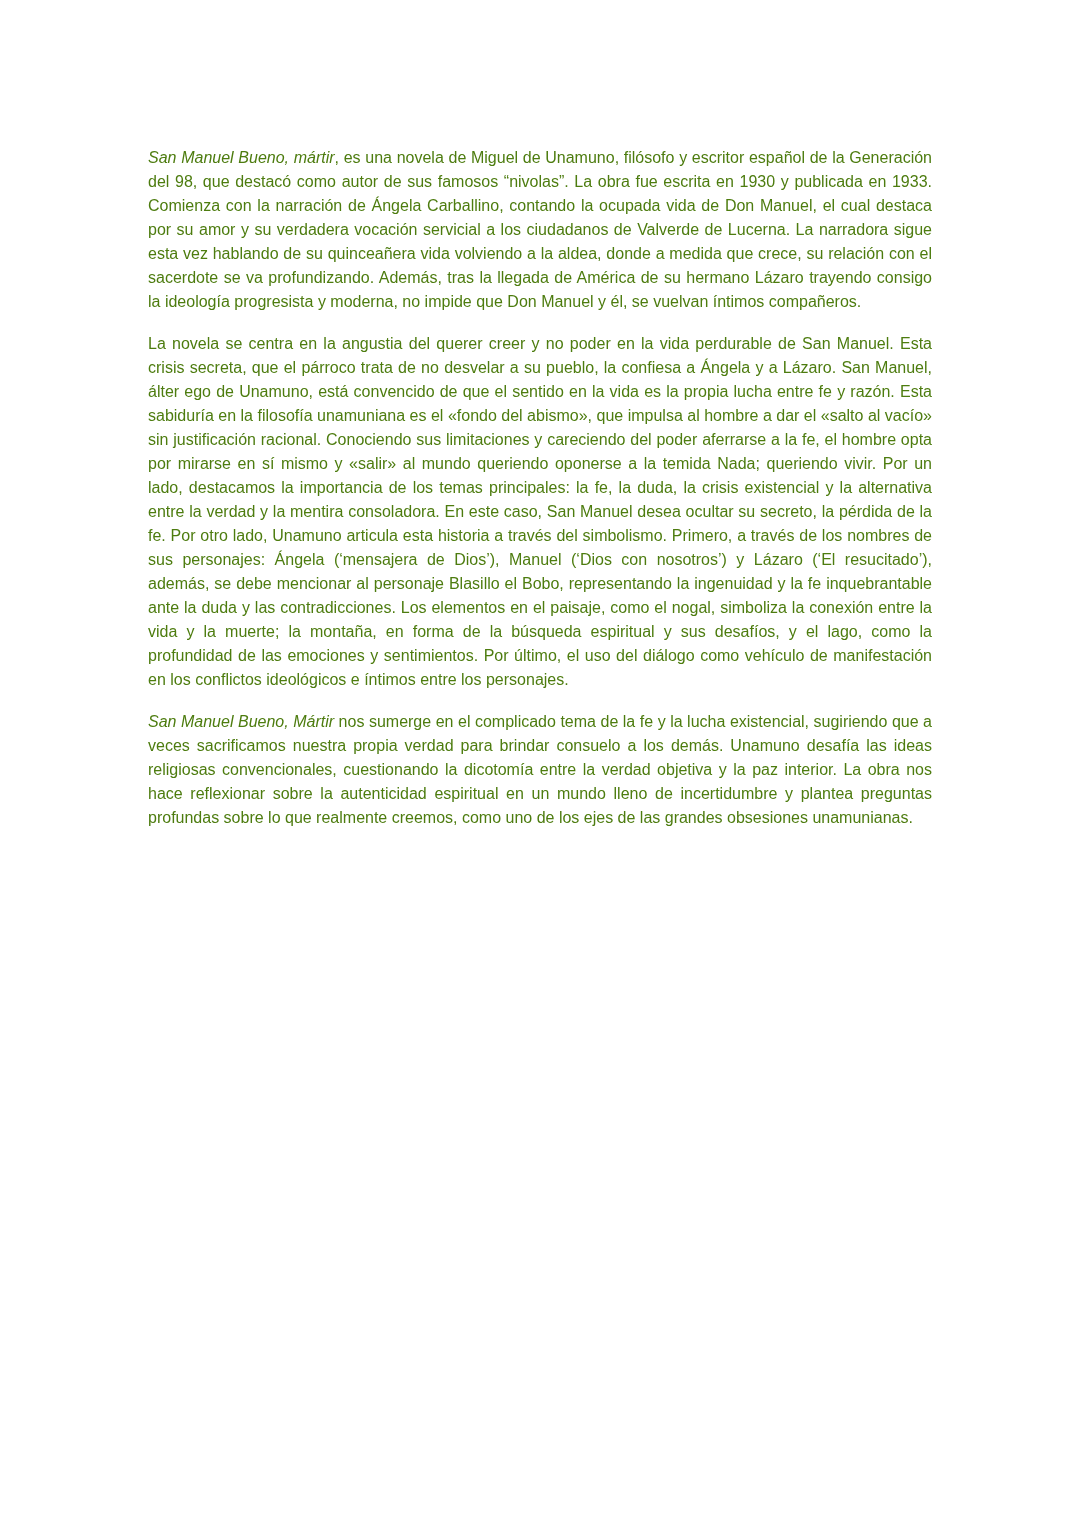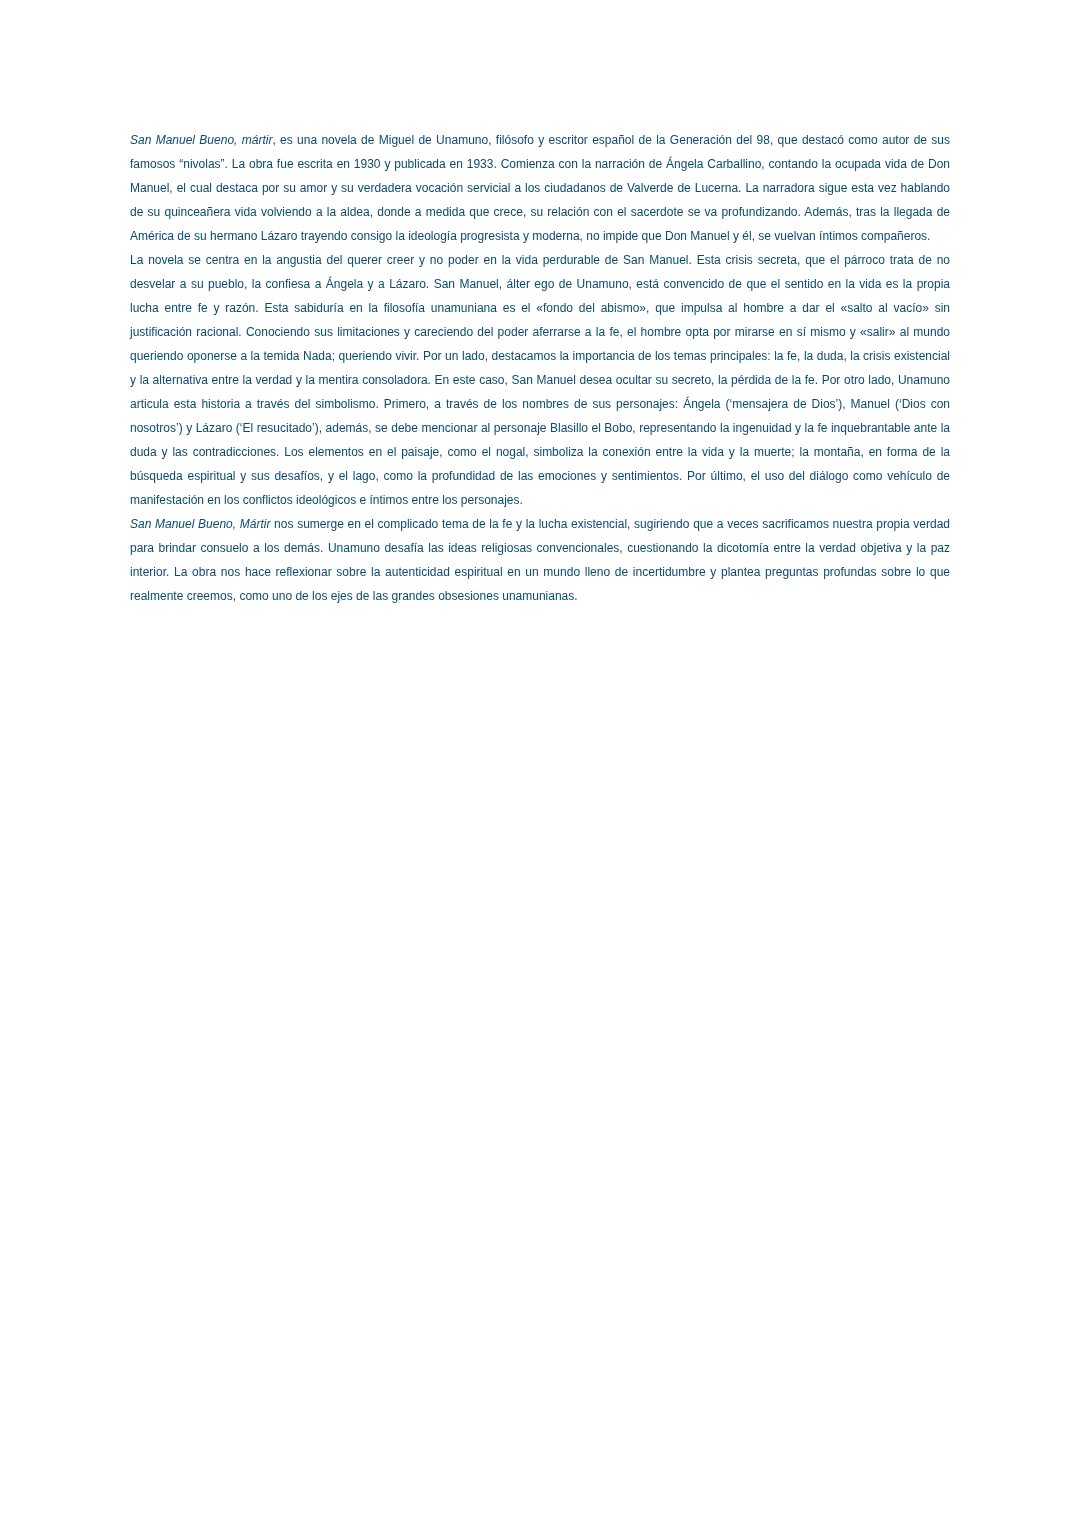--- a/index.html
+++ b/index.html
@@ -14,25 +14,25 @@
     position: relative;
     overflow: hidden;
   }
   .page {
     position: absolute;
     left: 130px;
     top: 128px;
     width: 820px;
   }
   .para {
-    margin: 0;
+    margin: 18px;
     padding: 0;
-    font-size: 12px;
+    font-size: 16px;
     line-height: 24px;
-    color: #0c4a6e;
+    color: #4d7c0f;
     text-align: justify;
     text-justify: inter-word;
   }
   .italic-run {
     font-style: italic;
   }
 </style>
 </head>
 <body>
 

